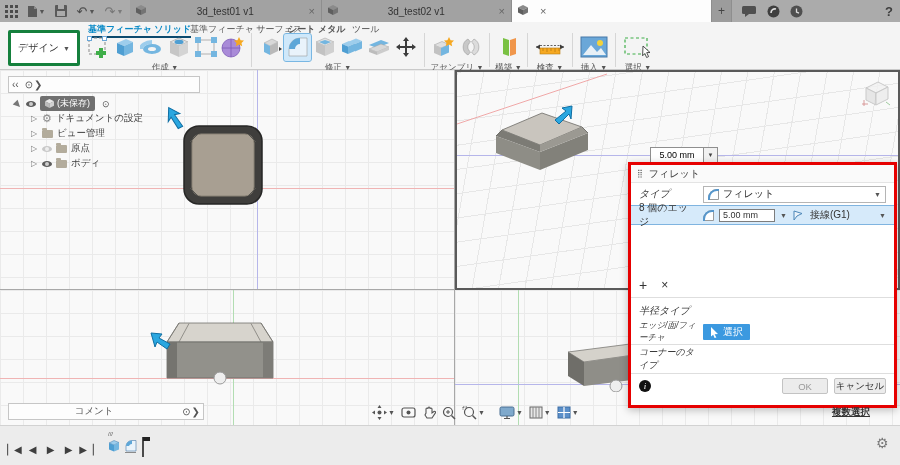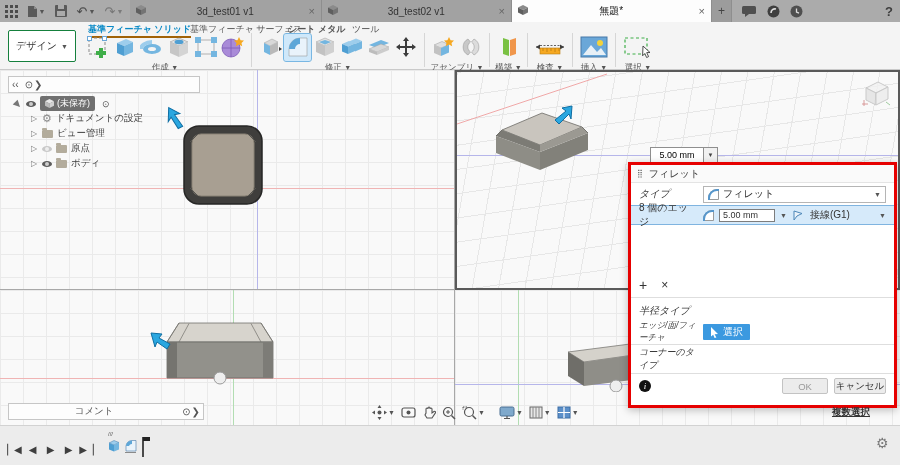--- a/index.html
+++ b/index.html
@@ -11,22 +11,22 @@
   .tbico svg{display:block;}
   .mini-dd{font-size:7px;color:#555;margin-left:1px;}
   .doc-tab{position:absolute;top:0;height:22px;display:flex;align-items:center;background:#a2a2a2;border-right:1px solid #8e8e8e;font-size:10px;color:#333;padding:0 6px;box-sizing:border-box;}
   .doc-tab .ttl{flex:1;text-align:center;white-space:nowrap;overflow:hidden;}
   .doc-tab.active{background:#fdfdfd;color:#111;}
   .tab-x{color:#666;font-size:11px;margin-left:8px;cursor:default;}
   .cubeglyph{margin-right:4px;display:inline-block;}
   
   .ribbon{position:absolute;left:0;top:22px;width:900px;height:48px;background:#f4f4f4;border-bottom:1px solid #c9c9c9;box-sizing:border-box;}
   .rtab{position:absolute;top:1px;height:12px;font-size:9px;color:#555;white-space:nowrap;}
-  .rtab.active{color:#0889c6;font-weight:bold;border-bottom:2px solid #a16207;padding-bottom:1px;}
-  .design-btn{position:absolute;left:8px;top:8px;width:66px;height:30px;background:#fff;border:1px solid #15803d;border-radius:2px;font-size:10px;color:#333;display:flex;align-items:center;justify-content:center;gap:4px;}
+  .rtab.active{color:#0889c6;font-weight:bold;border-bottom:2px solid #0c4a6e;padding-bottom:1px;}
+  .design-btn{position:absolute;left:8px;top:8px;width:66px;height:30px;background:#fff;border:3px solid #15803d;border-radius:2px;font-size:10px;color:#333;display:flex;align-items:center;justify-content:center;gap:4px;}
   .groups{position:absolute;left:84px;top:11px;display:flex;align-items:flex-start;}
   .grp{display:flex;flex-direction:column;align-items:center;}
   .grp .icons{display:flex;align-items:center;height:28px;}
   .icw{width:27px;height:27px;display:flex;align-items:center;justify-content:center;border-radius:2px;}
   .icw.hl{background:#cfe8fa;outline:1px solid #79b7e3;}
   .glabel{font-size:8.5px;color:#555;margin-top:1px;white-space:nowrap;}
   .gsep{width:1px;height:34px;background:#d6d6d6;margin:0 5px;align-self:flex-start;margin-top:0;}
   
   .canvas{position:absolute;left:0;top:70px;width:900px;height:355px;background:#f8f8f8;}
   .vp{position:absolute;box-sizing:border-box;background:
@@ -143,21 +143,20 @@
           </svg></span>
       <span class="ttl">3d_test02 v1</span>
       <span class="tab-x">×</span>
     </div>
     <div class="doc-tab active" style="left:512px;width:200px;">
       <span class="cubeglyph"><svg width="10" height="10">
             <path d="M5 0 L10 2.5 L5 5 L0 2.5 Z" fill="#8b8b8b"></path>
             <path d="M0 2.5 L5 5 L5 10 L0 7.5 Z" fill="#5f5f5f"></path>
             <path d="M10 2.5 L5 5 L5 10 L10 7.5 Z" fill="#747474"></path>
           </svg></span>
-      <span class="ttl">無題*</span>
       <span class="tab-x">×</span>
     </div>
     <div class="doc-tab" style="left:712px;width:20px;justify-content:center;background:#9c9c9c;">
       <span style="font-size:12px;color:#444;">+</span>
     </div>
     <span class="tbico abs" style="left:738px;">
         <svg width="14" height="11">
           <rect x="0" y="0" width="14" height="8" rx="1.5" fill="#4f4f4f"></rect>
           <path d="M3 8 L3 11 L7 8 Z" fill="#4f4f4f"></path>
         </svg>

